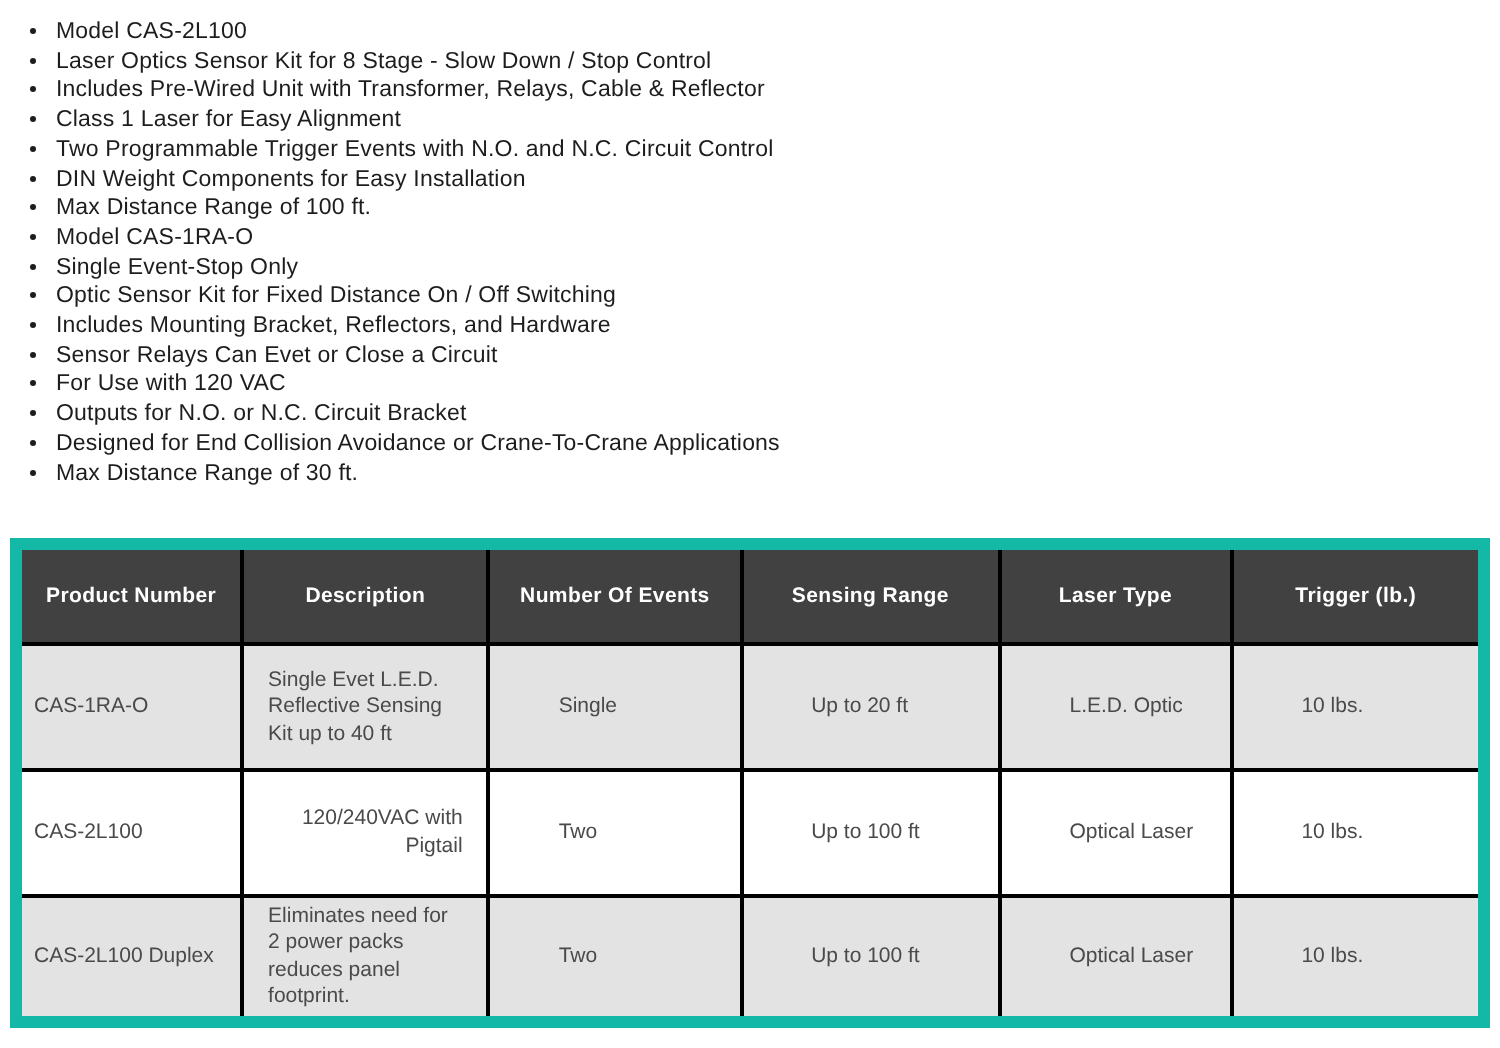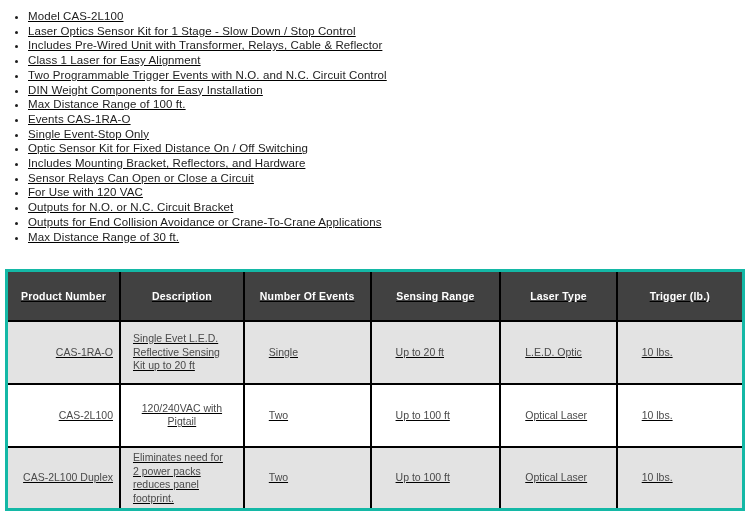--- a/index.html
+++ b/index.html
@@ -6,41 +6,40 @@
   html, body {
     width: 750px;
     background: #ffffff;
     font-family: "Liberation Sans", "DejaVu Sans", sans-serif;
   }
   .page {
     width: 750px;
     height: 524px;
     background: #ffffff;
     overflow: hidden;
-    text-decoration: underline;
   }
   
   ul.features {
     margin: 9px 0 0 0;
     padding-left: 28px;
     list-style: disc;
   }
   ul.features li {
     font-size: 11.5px;
     line-height: 14.7px;
     color: #1d1d1d;
     letter-spacing: 0.1px;
   }
   
   table.product-table {
     border-collapse: collapse;
     width: 740px;
     margin: 25px 5px 0 5px;
     table-layout: fixed;
-    border: 3px solid #14b8a6;
+    border: 6px solid #14b8a6;
   }
   table.product-table th,
   table.product-table td {
     border: 2.5px solid #000000;
     vertical-align: middle;
     font-size: 10.5px;
   }
   table.product-table th {
     background: #414141;
     color: #ffffff;
@@ -49,50 +48,50 @@
     text-align: center;
     letter-spacing: 0.2px;
   }
   table.product-table td {
     color: #4a4a4a;
     height: 63px;
     line-height: 13.5px;
     background: #ffffff;
   }
   table.product-table tr.alt td { background: #e3e3e3; }
-  td.c-product { text-align: right; padding: 0 6px; }
+  td.c-product { text-align: left; padding: 0 6px; }
   td.c-desc    { text-align: left;  padding: 0 12px; }
-  tr.desc-center td.c-desc { text-align: center; }
+  tr.desc-center td.c-desc { text-align: right; }
   td.c-events, td.c-range, td.c-laser, td.c-weight {
     text-align: left;
-    padding-left: 24px;
+    padding-left: 34px;
     padding-right: 6px;
   }
 </style>
 </head>
 <body>
 
 <div class="page">
 
   <ul class="features">
     <li>Model CAS-2L100</li>
-    <li>Laser Optics Sensor Kit for 1 Stage - Slow Down / Stop Control</li>
+    <li>Laser Optics Sensor Kit for 8 Stage - Slow Down / Stop Control</li>
     <li>Includes Pre-Wired Unit with Transformer, Relays, Cable &amp; Reflector</li>
     <li>Class 1 Laser for Easy Alignment</li>
     <li>Two Programmable Trigger Events with N.O. and N.C. Circuit Control</li>
     <li>DIN Weight Components for Easy Installation</li>
     <li>Max Distance Range of 100 ft.</li>
-    <li>Events CAS-1RA-O</li>
+    <li>Model CAS-1RA-O</li>
     <li>Single Event-Stop Only</li>
     <li>Optic Sensor Kit for Fixed Distance On / Off Switching</li>
     <li>Includes Mounting Bracket, Reflectors, and Hardware</li>
-    <li>Sensor Relays Can Open or Close a Circuit</li>
+    <li>Sensor Relays Can Evet or Close a Circuit</li>
     <li>For Use with 120 VAC</li>
     <li>Outputs for N.O. or N.C. Circuit Bracket</li>
-    <li>Outputs for End Collision Avoidance or Crane-To-Crane Applications</li>
+    <li>Designed for End Collision Avoidance or Crane-To-Crane Applications</li>
     <li>Max Distance Range of 30 ft.</li>
   </ul>
 
   <table class="product-table">
     <colgroup>
       <col style="width:15.4%">
       <col style="width:16.8%">
       <col style="width:17.2%">
       <col style="width:17.6%">
       <col style="width:15.8%">
@@ -104,21 +103,21 @@
         <th>Description</th>
         <th>Number Of Events</th>
         <th>Sensing Range</th>
         <th>Laser Type</th>
         <th>Trigger (lb.)</th>
       </tr>
     </thead>
     <tbody>
       <tr class="alt">
         <td class="c-product">CAS-1RA-O</td>
-        <td class="c-desc">Single Evet L.E.D. Reflective Sensing Kit up to 20 ft</td>
+        <td class="c-desc">Single Evet L.E.D. Reflective Sensing Kit up to 40 ft</td>
         <td class="c-events">Single</td>
         <td class="c-range">Up to 20 ft</td>
         <td class="c-laser">L.E.D. Optic</td>
         <td class="c-weight">10 lbs.</td>
       </tr>
       <tr class="desc-center">
         <td class="c-product">CAS-2L100</td>
         <td class="c-desc">120/240VAC with Pigtail</td>
         <td class="c-events">Two</td>
         <td class="c-range">Up to 100 ft</td>

